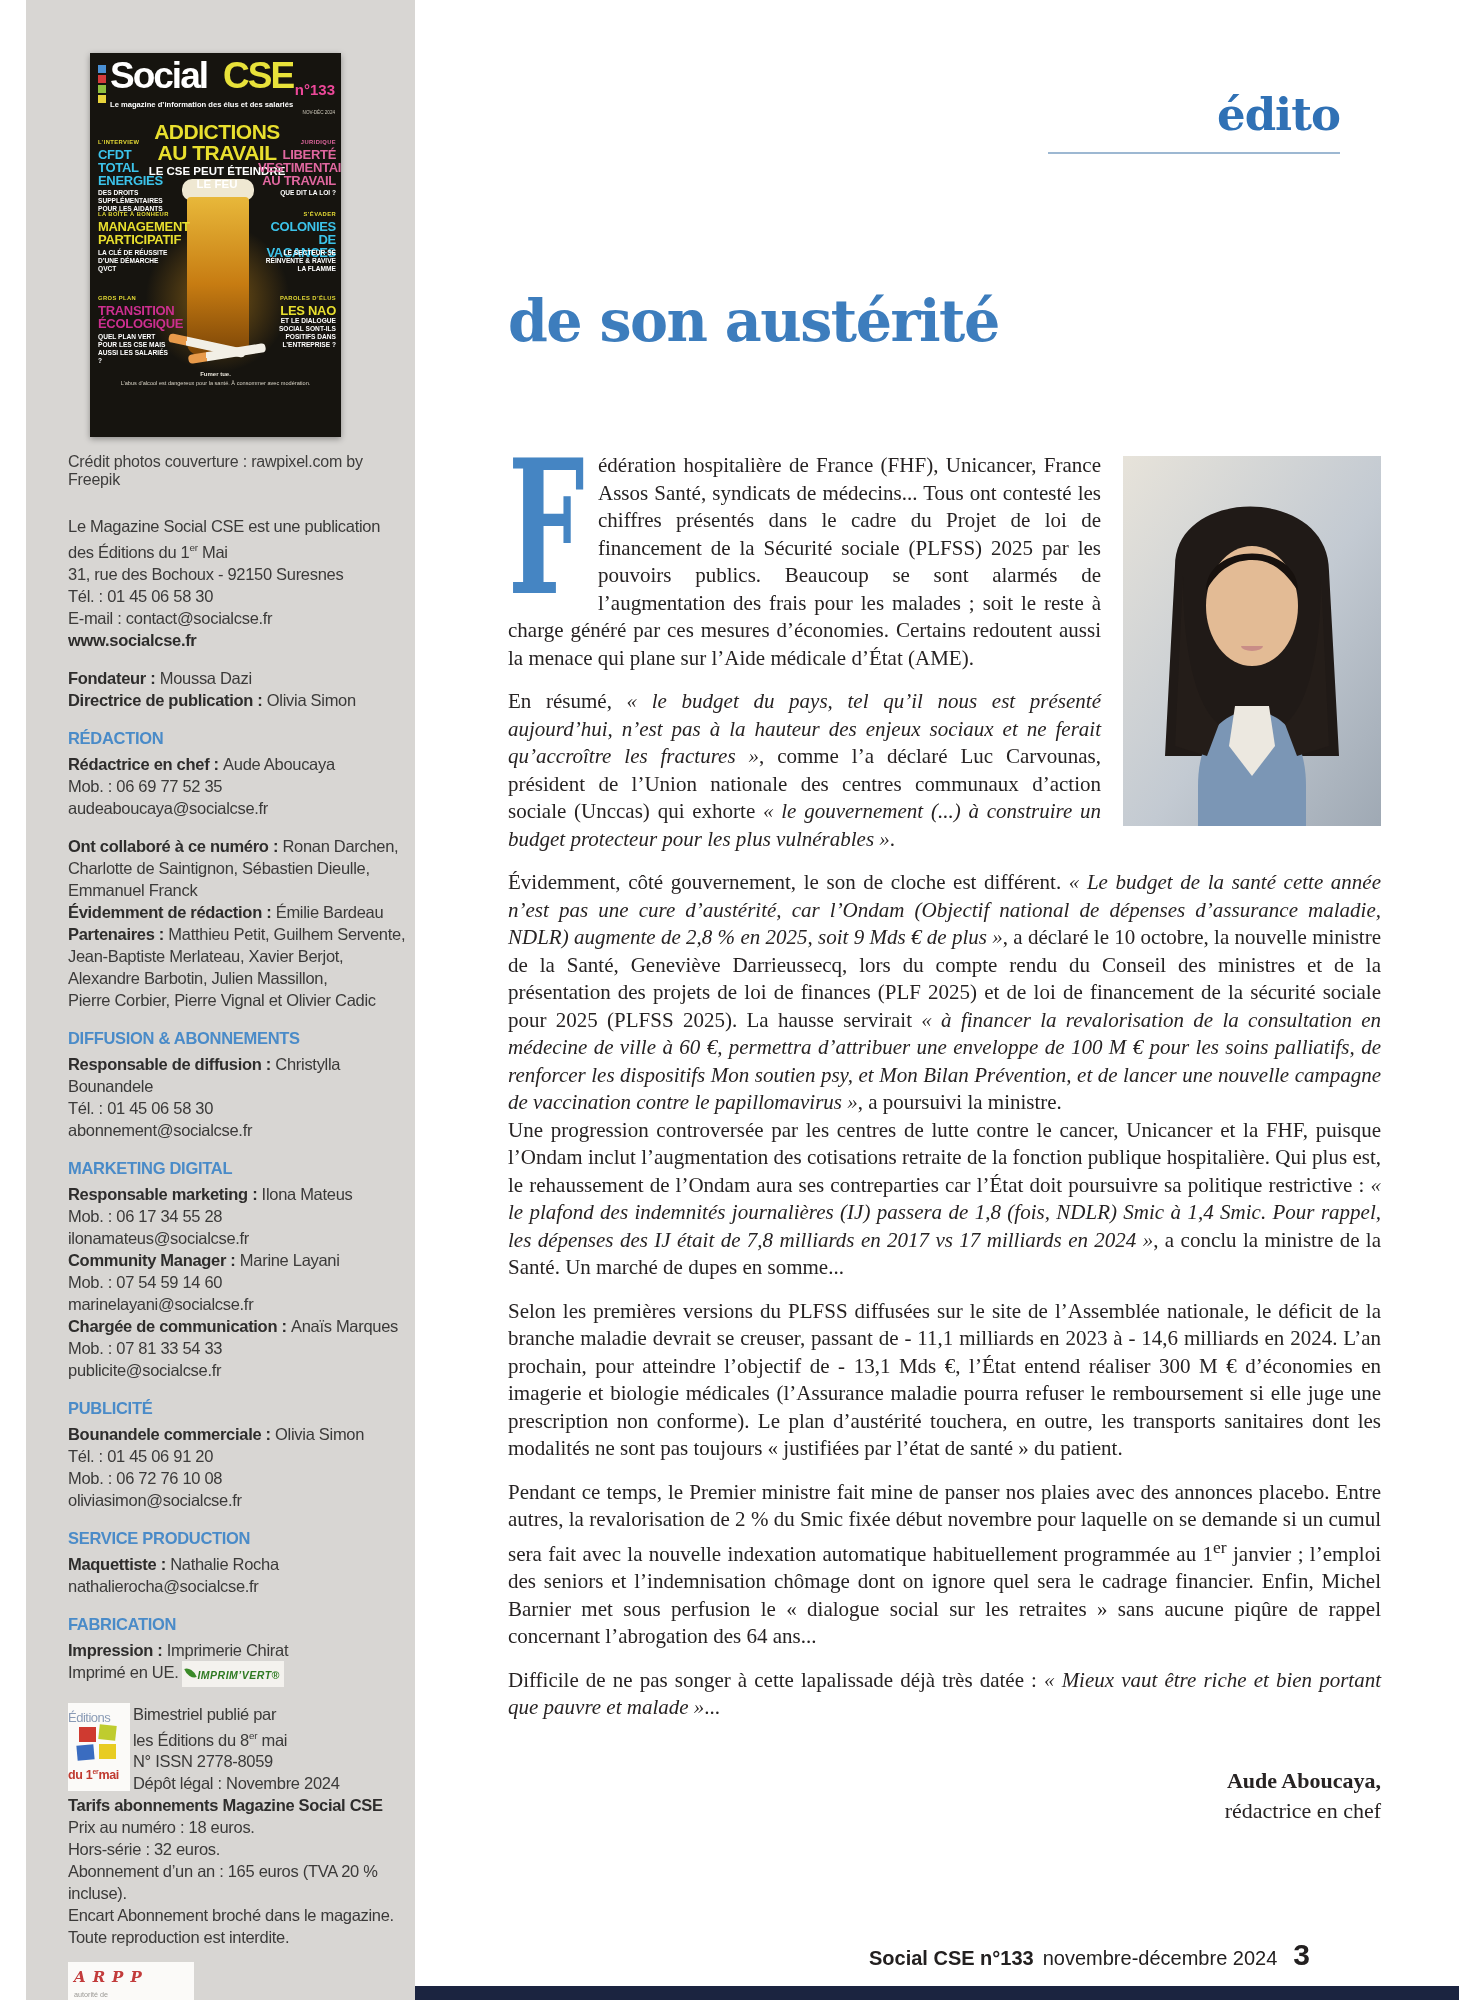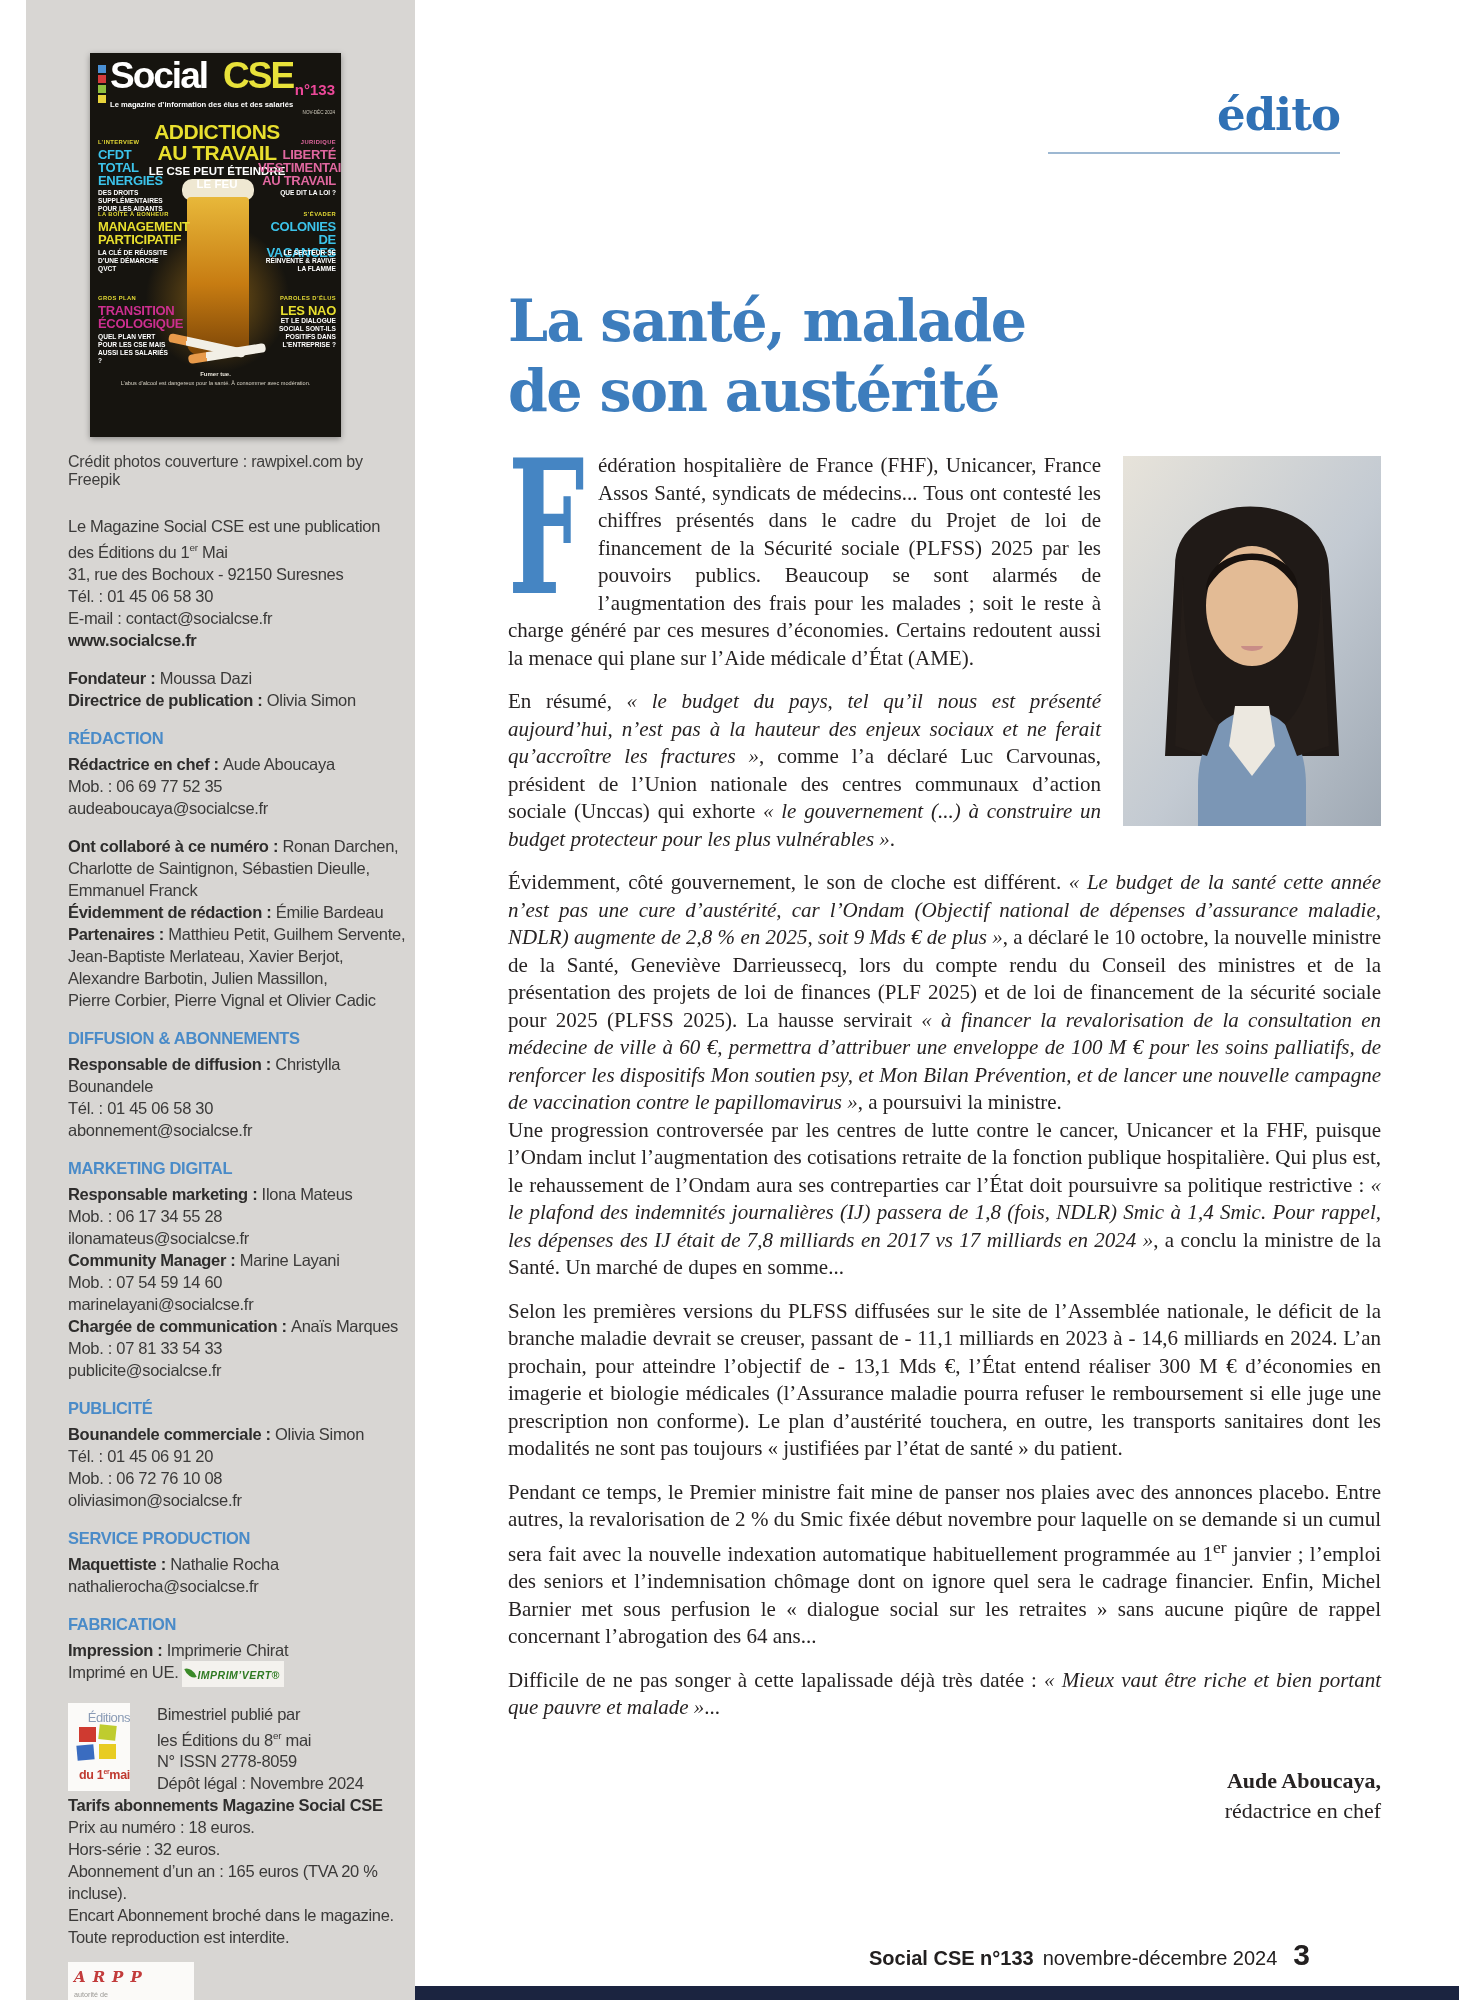--- a/index.html
+++ b/index.html
@@ -49,22 +49,22 @@
   .sb-block:first-child{margin-top:0;}
   .sb-heading{color:#4a8bc8;font-weight:bold;margin-bottom:4px;}
   .sb-line sup{font-size:.6em;}
   .bld{font-weight:bold;color:#2e2d2c;}
   .iv-logo{display:inline-block;vertical-align:middle;background:#f4f2ee;padding:1px 4px;margin-left:4px;}
   .iv-logo .leaf{display:inline-block;width:9px;height:12px;background:#3a8a28;
                  border-radius:0 100% 0 100%;transform:rotate(-20deg);margin-right:2px;}
   .iv-logo em{color:#2f7a22;font-style:italic;font-weight:bold;font-size:10.5px;letter-spacing:.5px;text-align:right;}
 
   .pub-block{display:flex;margin-top:16px;align-items:flex-start;}
-  .ed-logo{width:62px;height:88px;background:#fbfaf8;margin-right:27px;position:relative;
-           text-align:right;flex:0 0 62px;}
+  .ed-logo{width:62px;height:88px;background:#fbfaf8;margin-right:3px;position:relative;
+           text-align:left;flex:0 0 62px;}
   .ed-logo .ed-top{font-size:13px;color:#8a9bb5;margin-top:4px;letter-spacing:-0.5px;}
   .ed-logo .sq{position:absolute;width:17px;height:15px;}
   .sq1{left:11px;top:24px;background:#cf3a30;}
   .sq2{left:31px;top:22px;background:#bfcc2e;transform:rotate(6deg);}
   .sq3{left:9px;top:42px;background:#3a6cc0;transform:rotate(-5deg);}
   .sq4{left:31px;top:41px;background:#e8cc22;}
   .ed-logo .ed-bottom{position:absolute;left:0;bottom:4px;width:100%;
                       font-size:12.5px;font-weight:bold;color:#c03a30;}
   .ed-logo sup{font-size:.55em;}
   .pub-lines div{line-height:22px;}
@@ -263,21 +263,20 @@
           <div>de la publicité</div>
         </div>
       </div>
     </div>
   </div>
 
   <div class="edito">édito</div>
   <div class="edito-rule"></div>
 
   <div class="article-title">
-    <div>La santé, malade</div>
     <div>de son austérité</div>
   </div>
 
   <div class="article-body">
     <div class="photo">
       <svg width="258" height="370" viewBox="0 0 258 370" xmlns="http://www.w3.org/2000/svg">
         <defs>
           <linearGradient id="bgph" x1="0" y1="0" x2="1" y2="1">
             <stop offset="0" stop-color="#e7e3da"></stop>
               <stop offset="0.55" stop-color="#c3cad2"></stop>

